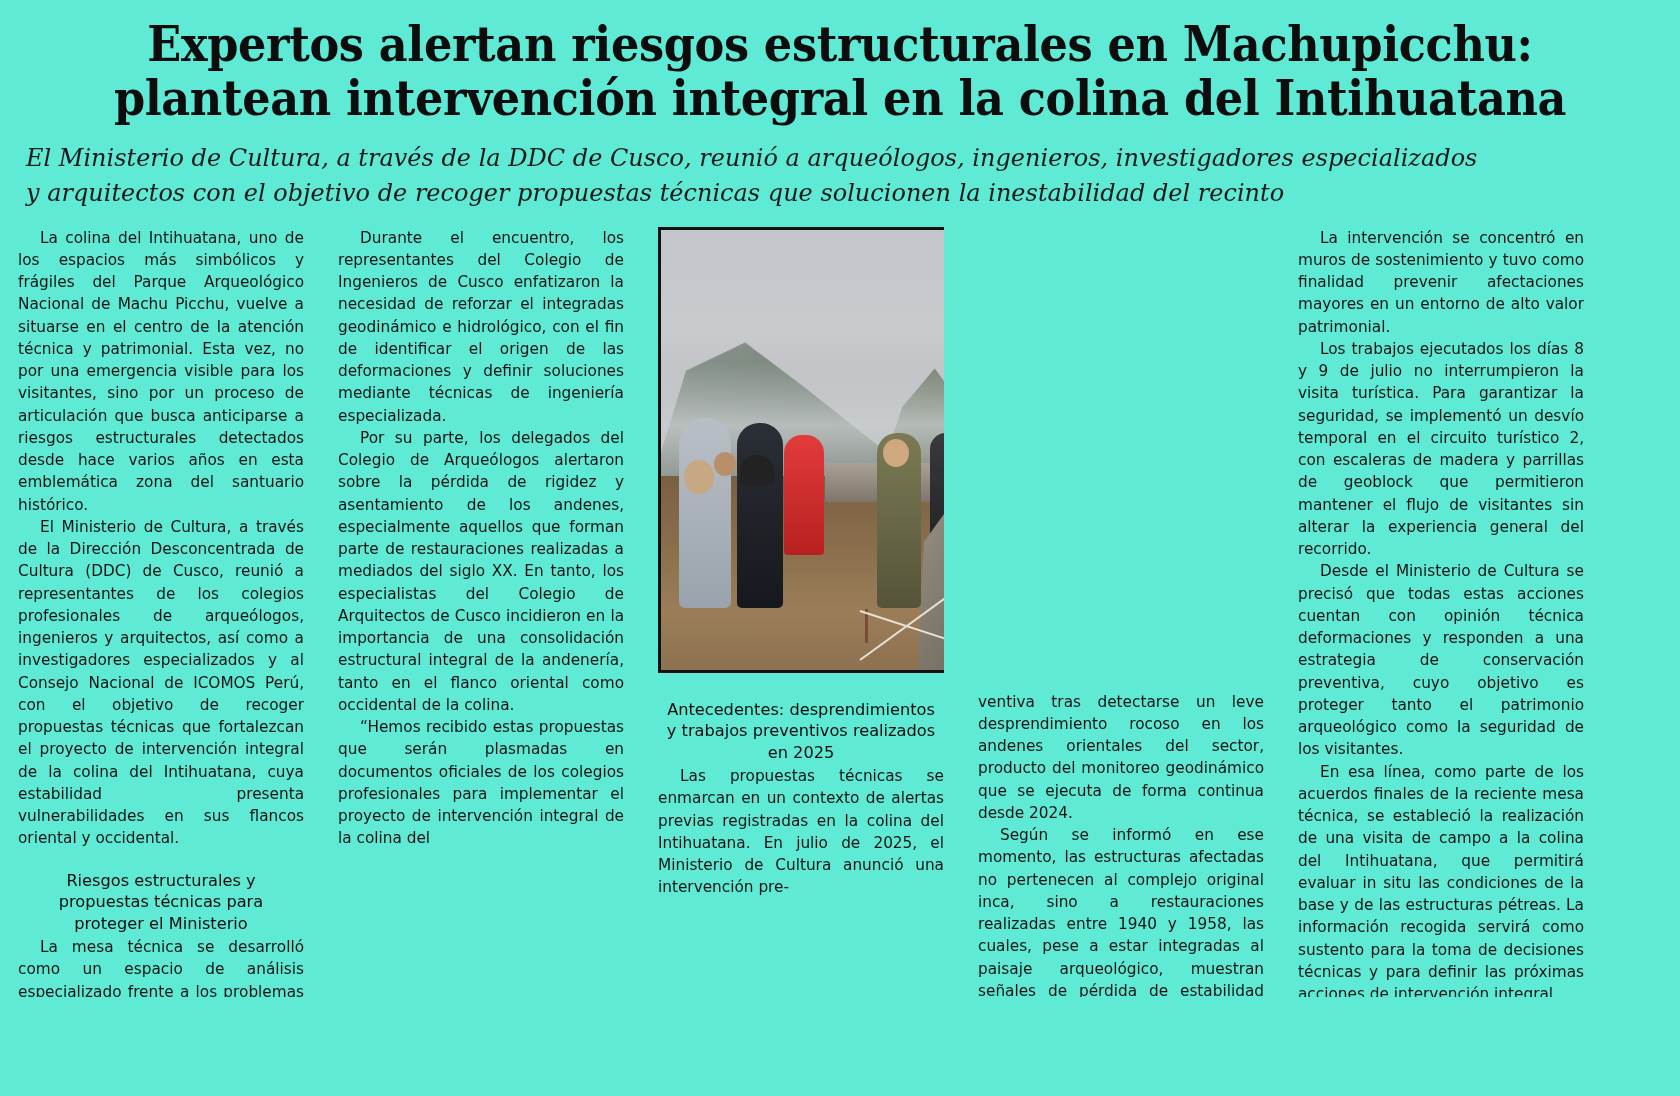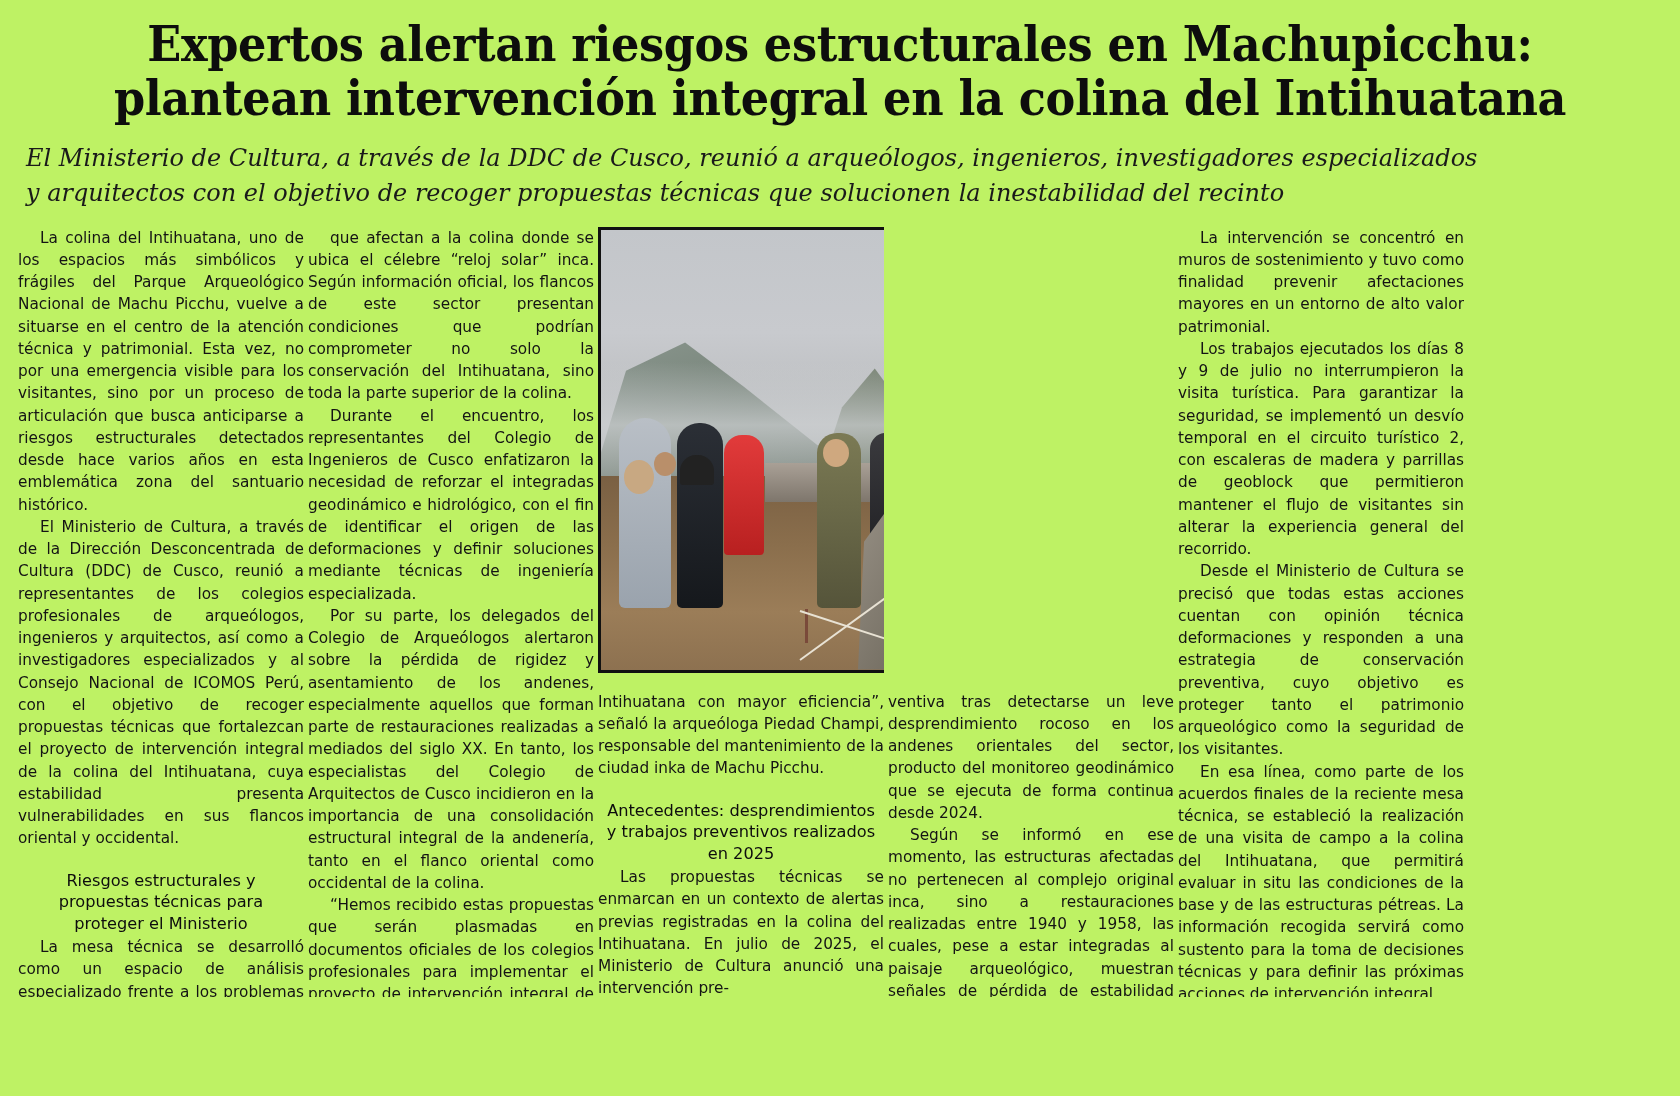--- a/index.html
+++ b/index.html
@@ -11,21 +11,21 @@
     width: 1680px;
     height: 1096px;
     font-family: "DejaVu Sans", sans-serif;
     color: #111111;
     overflow: hidden;
   }
   .page {
     position: relative;
     width: 1680px;
     height: 1096px;
-    background: #bef264;
+    background: #5eead4;
     box-sizing: border-box;
     padding: 14px 18px 0 18px;
   }
 
   
   .headline {
     font-family: "DejaVu Serif", "Liberation Serif", serif;
     font-weight: bold;
     font-size: 48px;
     line-height: 1.12;
@@ -51,21 +51,21 @@
     transform-origin: left top;
     white-space: nowrap;
   }
   .subtitle .sub-line { display: block; }
 
   
   .cols {
     position: relative;
     margin-top: 16px;
     display: flex;
-    gap: 4px;
+    gap: 34px;
     align-items: flex-start;
     height: 790px;
   }
   .col {
     width: 286px;
     flex: 0 0 286px;
     position: relative;
     height: 770px;
     overflow: hidden;
   }
@@ -203,21 +203,20 @@
   <div class="cols">
 
     <div class="col">
       <p class="body">La colina del Intihuatana, uno de los espacios más simbólicos y frágiles del Parque Arqueológico Nacional de Machu Picchu, vuelve a situarse en el centro de la atención técnica y patrimonial. Esta vez, no por una emergencia visible para los visitantes, sino por un proceso de articulación que busca anticiparse a riesgos estructurales detectados desde hace varios años en esta emblemática zona del santuario histórico.</p>
       <p class="body">El Ministerio de Cultura, a través de la Dirección Desconcentrada de Cultura (DDC) de Cusco, reunió a representantes de los colegios profesionales de arqueólogos, ingenieros y arquitectos, así como a investigadores especializados y al Consejo Nacional de ICOMOS Perú, con el objetivo de recoger propuestas técnicas que fortalezcan el proyecto de intervención integral de la colina del Intihuatana, cuya estabilidad presenta vulnerabilidades en sus flancos oriental y occidental.</p>
       <h3 class="subhead">Riesgos estructurales y propuestas técnicas para proteger el Ministerio</h3>
       <p class="body">La mesa técnica se desarrolló como un espacio de análisis especializado frente a los problemas de estabilidad geodinámica</p>
     </div>
 
     <div class="col">
-      <p class="body">que afectan a la colina donde se ubica el célebre “reloj solar” inca. Según información oficial, los flancos de este sector presentan condiciones que podrían comprometer no solo la conservación del Intihuatana, sino toda la parte superior de la colina.</p>
       <p class="body">Durante el encuentro, los representantes del Colegio de Ingenieros de Cusco enfatizaron la necesidad de reforzar el integradas geodinámico e hidrológico, con el fin de identificar el origen de las deformaciones y definir soluciones mediante técnicas de ingeniería especializada.</p>
       <p class="body">Por su parte, los delegados del Colegio de Arqueólogos alertaron sobre la pérdida de rigidez y asentamiento de los andenes, especialmente aquellos que forman parte de restauraciones realizadas a mediados del siglo XX. En tanto, los especialistas del Colegio de Arquitectos de Cusco incidieron en la importancia de una consolidación estructural integral de la andenería, tanto en el flanco oriental como occidental de la colina.</p>
       <p class="body">“Hemos recibido estas propuestas que serán plasmadas en documentos oficiales de los colegios profesionales para implementar el proyecto de intervención integral de la colina del</p>
     </div>
 
     <div class="col">
       <div style="position:relative; width:590px; height:452px; margin-bottom:12px;">
         <div class="photo-wrap" style="width:590px;">
           <div class="photo">
             <div class="sky"></div>
@@ -239,21 +238,20 @@
             <div class="person" style="left:46%; bottom:22%; width:36px; height:140px; background:linear-gradient(#3a3a3e,#1d1d20); border-radius:16px 16px 4px 4px;"></div>
 
             <div class="rock rock2"></div>
 
             <div class="stake"></div>
             <div class="rope r1"></div>
             <div class="rope r2"></div>
           </div>
         </div>
       </div>
-      <p class="caption">Intihuatana con mayor eficiencia”, señaló la arqueóloga Piedad Champi, responsable del mantenimiento de la ciudad inka de Machu Picchu.</p>
       <h3 class="subhead">Antecedentes: desprendimientos y trabajos preventivos realizados en 2025</h3>
       <p class="body">Las propuestas técnicas se enmarcan en un contexto de alertas previas registradas en la colina del Intihuatana. En julio de 2025, el Ministerio de Cultura anunció una intervención pre-</p>
     </div>
 
     <div class="col">
       <div style="height:464px;"></div>
       <p class="body noindent">ventiva tras detectarse un leve desprendimiento rocoso en los andenes orientales del sector, producto del monitoreo geodinámico que se ejecuta de forma continua desde 2024.</p>
       <p class="body">Según se informó en ese momento, las estructuras afectadas no pertenecen al complejo original inca, sino a restauraciones realizadas entre 1940 y 1958, las cuales, pese a estar integradas al paisaje arqueológico, muestran señales de pérdida de estabilidad estructural.</p>
     </div>
 

